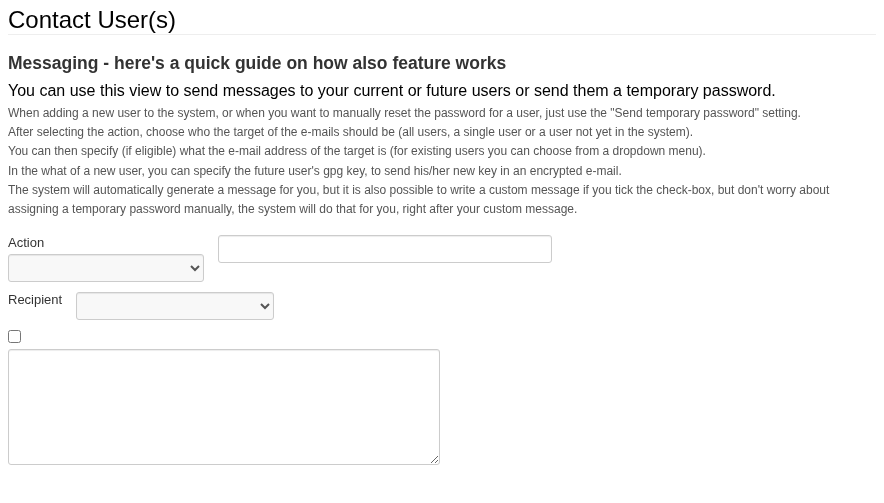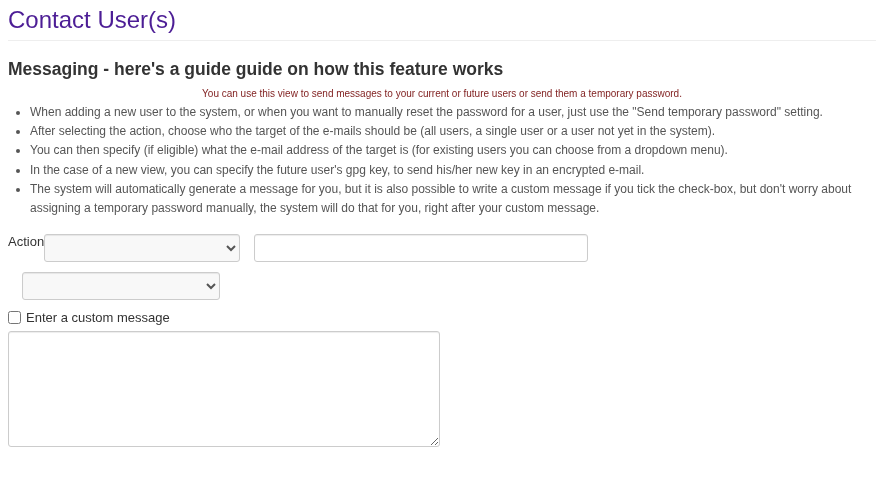--- a/index.html
+++ b/index.html
@@ -6,56 +6,53 @@
     body {
       font-family: "Helvetica Neue", Helvetica, Arial, sans-serif;
       font-size: 13px;
       color: #333;
       padding: 6px 8px;
       width: 884px;
     }
     h2.page-title {
       font-size: 24px;
       font-weight: normal;
-      color: #4c1d95;
-      margin-bottom: 6px;
+      color: #000000;
     }
     hr.rule {
       border: none;
       border-top: 1px solid #eee;
       margin-bottom: 18px;
     }
     h3.section-title {
       font-size: 17.5px;
       font-weight: bold;
       color: #333;
       margin-bottom: 8px;
     }
     p.intro {
-      font-size: 10px;
-      color: #7f1d1d;
+      font-size: 16px;
+      color: #000000;
       margin-bottom: 4px;
-      text-align: center;
     }
     ul.guide {
       list-style: disc;
-      margin-left: 22px;
       margin-bottom: 16px;
     }
     ul.guide li {
       font-size: 12px;
       color: #555;
       line-height: 1.6;
     }
     .form-row {
       display: flex;
       gap: 14px;
       margin-bottom: 10px;
     }
-    .form-group { display: flex; flex-direction: row; }
+    .form-group { display: flex; flex-direction: column; }
     .form-group label {
       font-size: 13px;
       color: #333;
       margin-bottom: 4px;
     }
     select.ctrl, input.ctrl {
       height: 28px;
       border: 1px solid #ccc;
       border-radius: 3px;
       box-shadow: inset 0 1px 1px rgba(0,0,0,.075);
@@ -92,52 +89,52 @@
       resize: both;
       margin-bottom: 12px;
     }
   </style>
 </head>
 <body>
 
 <h2 class="page-title">Contact User(s)</h2>
 <hr class="rule">
 
-<h3 class="section-title">Messaging - here's a guide guide on how this feature works</h3>
+<h3 class="section-title">Messaging - here's a quick guide on how also feature works</h3>
 <p class="intro">You can use this view to send messages to your current or future users or send them a temporary password.</p>
 <ul class="guide">
   <li>When adding a new user to the system, or when you want to manually reset the password for a user, just use the "Send temporary password" setting.</li>
   <li>After selecting the action, choose who the target of the e-mails should be (all users, a single user or a user not yet in the system).</li>
   <li>You can then specify (if eligible) what the e-mail address of the target is (for existing users you can choose from a dropdown menu).</li>
-  <li>In the case of a new view, you can specify the future user's gpg key, to send his/her new key in an encrypted e-mail.</li>
+  <li>In the what of a new user, you can specify the future user's gpg key, to send his/her new key in an encrypted e-mail.</li>
   <li>The system will automatically generate a message for you, but it is also possible to write a custom message if you tick the check-box, but don't worry about assigning a temporary password manually, the system will do that for you, right after your custom message.</li>
 </ul>
 
 <div class="form-row">
   <div class="form-group">
     <label>Action</label>
     <select class="ctrl w-short">
       <option>Custom message</option>
     </select>
   </div>
   <div class="form-group">
     <input type="text" class="ctrl w-wide" value="" style="">
   </div>
 </div>
 
 <div class="form-row">
   <div class="form-group">
+    <label>Recipient</label>
   </div>
   <div class="form-group">
     <select class="ctrl w-email">
       <option>admin@misp.training</option>
     </select>
   </div>
 </div>
 
 <div class="checkbox-row">
   <input type="checkbox" style="">
-  <label>Enter a custom message</label>
 </div>
 
 <div class="form-group">
   <textarea class="msg" style=""></textarea>
 </div>
 
 </body></html>

